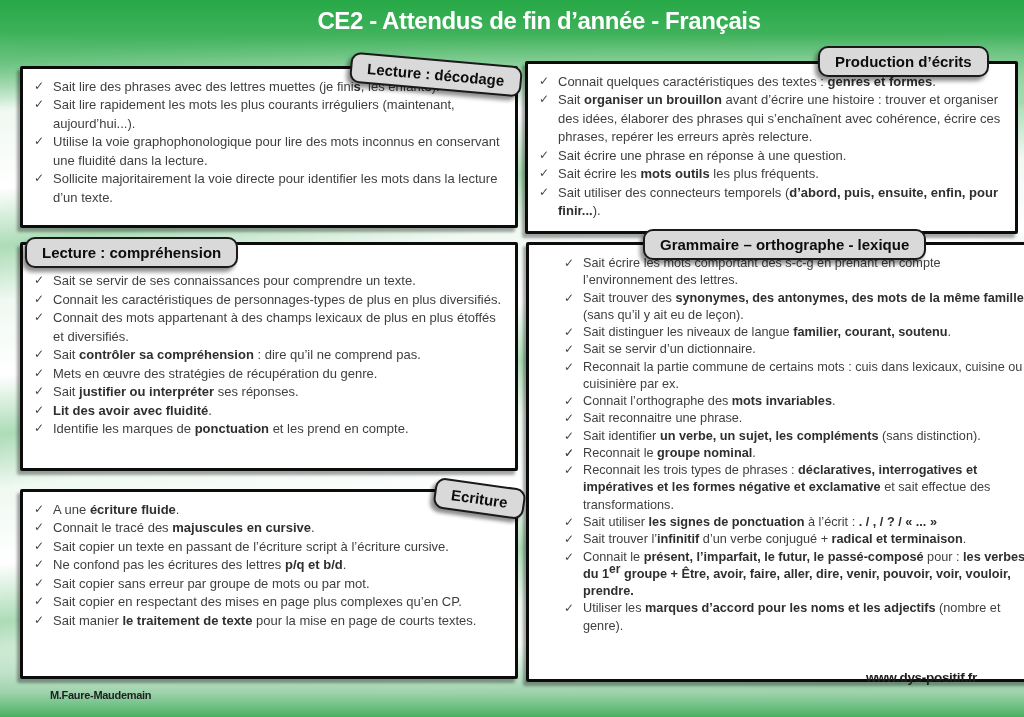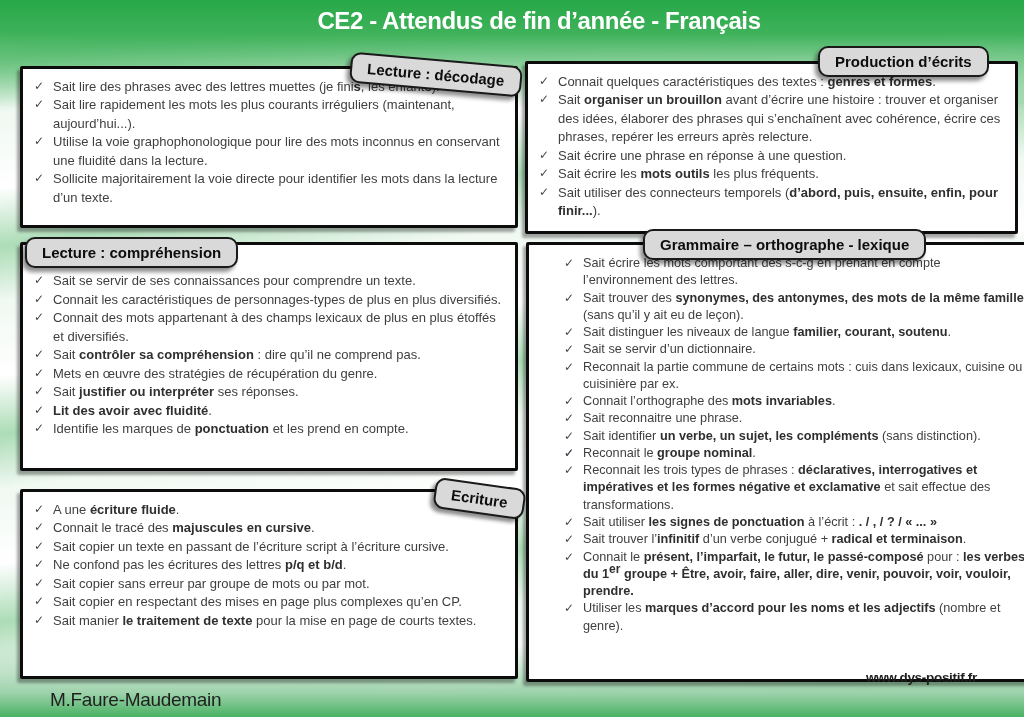--- a/index.html
+++ b/index.html
@@ -38,22 +38,22 @@
   .tab-d{right:-10px;top:-9px;transform:rotate(8deg);}
   .box-e{left:526px;top:242px;width:486px;height:434px;padding-left:24px;}
   .tab-e{left:114px;top:-16px;}
   ul.items{margin:0;padding:9px 8px 0 10px;list-style:none;color:#3f3f3f;
     font-size:13px;line-height:1.42;}
   .box-e ul.items{font-size:12.7px;line-height:1.36;padding-top:10px;}
   ul.items li{position:relative;padding-left:20px;}
   .check{position:absolute;left:1px;top:0;color:#45454f;font-size:12px;}
   .b{font-weight:bold;color:#2f2f2f;}
   sup{font-size:12px;line-height:0;}
-  .footer-left{position:absolute;left:50px;top:689px;font-size:19px;color:#1f1f1f;
-    font-weight:400;letter-spacing:-0.3px;}
+  .footer-left{position:absolute;left:50px;top:689px;font-size:11px;color:#1f1f1f;
+    font-weight:700;letter-spacing:-0.3px;}
   .footer-right{position:absolute;right:47px;top:670px;font-size:13.5px;color:#1f1f1f;
     font-weight:600;letter-spacing:-0.3px;}
 </style>
 </head>
 <body>
 
 <div class="page">
 
   <div class="title">CE2 - Attendus de fin d’année - Français</div>
 

